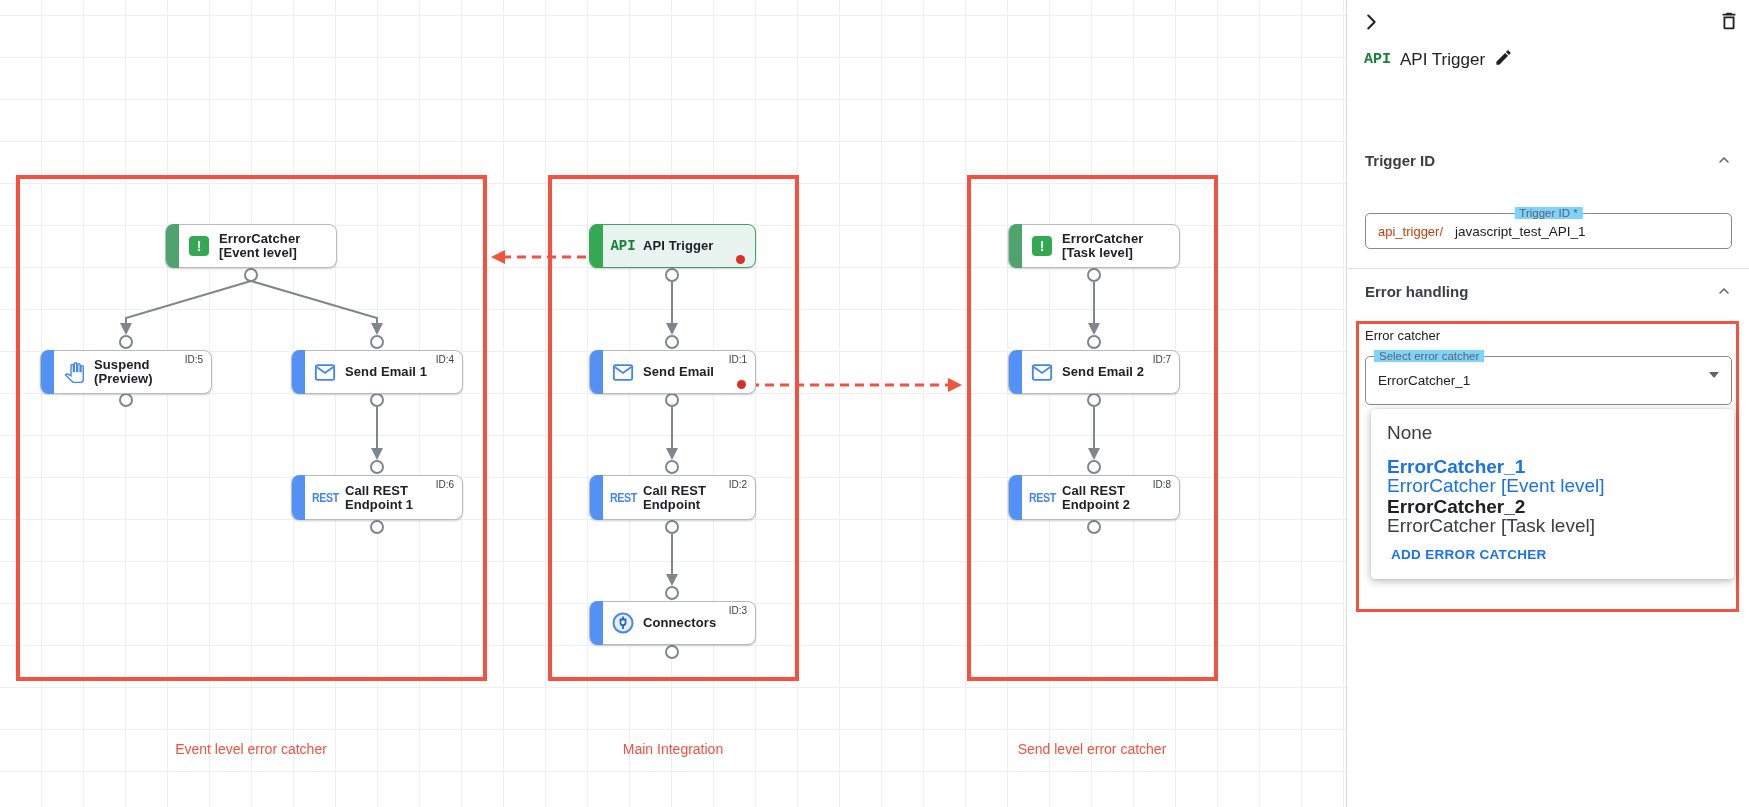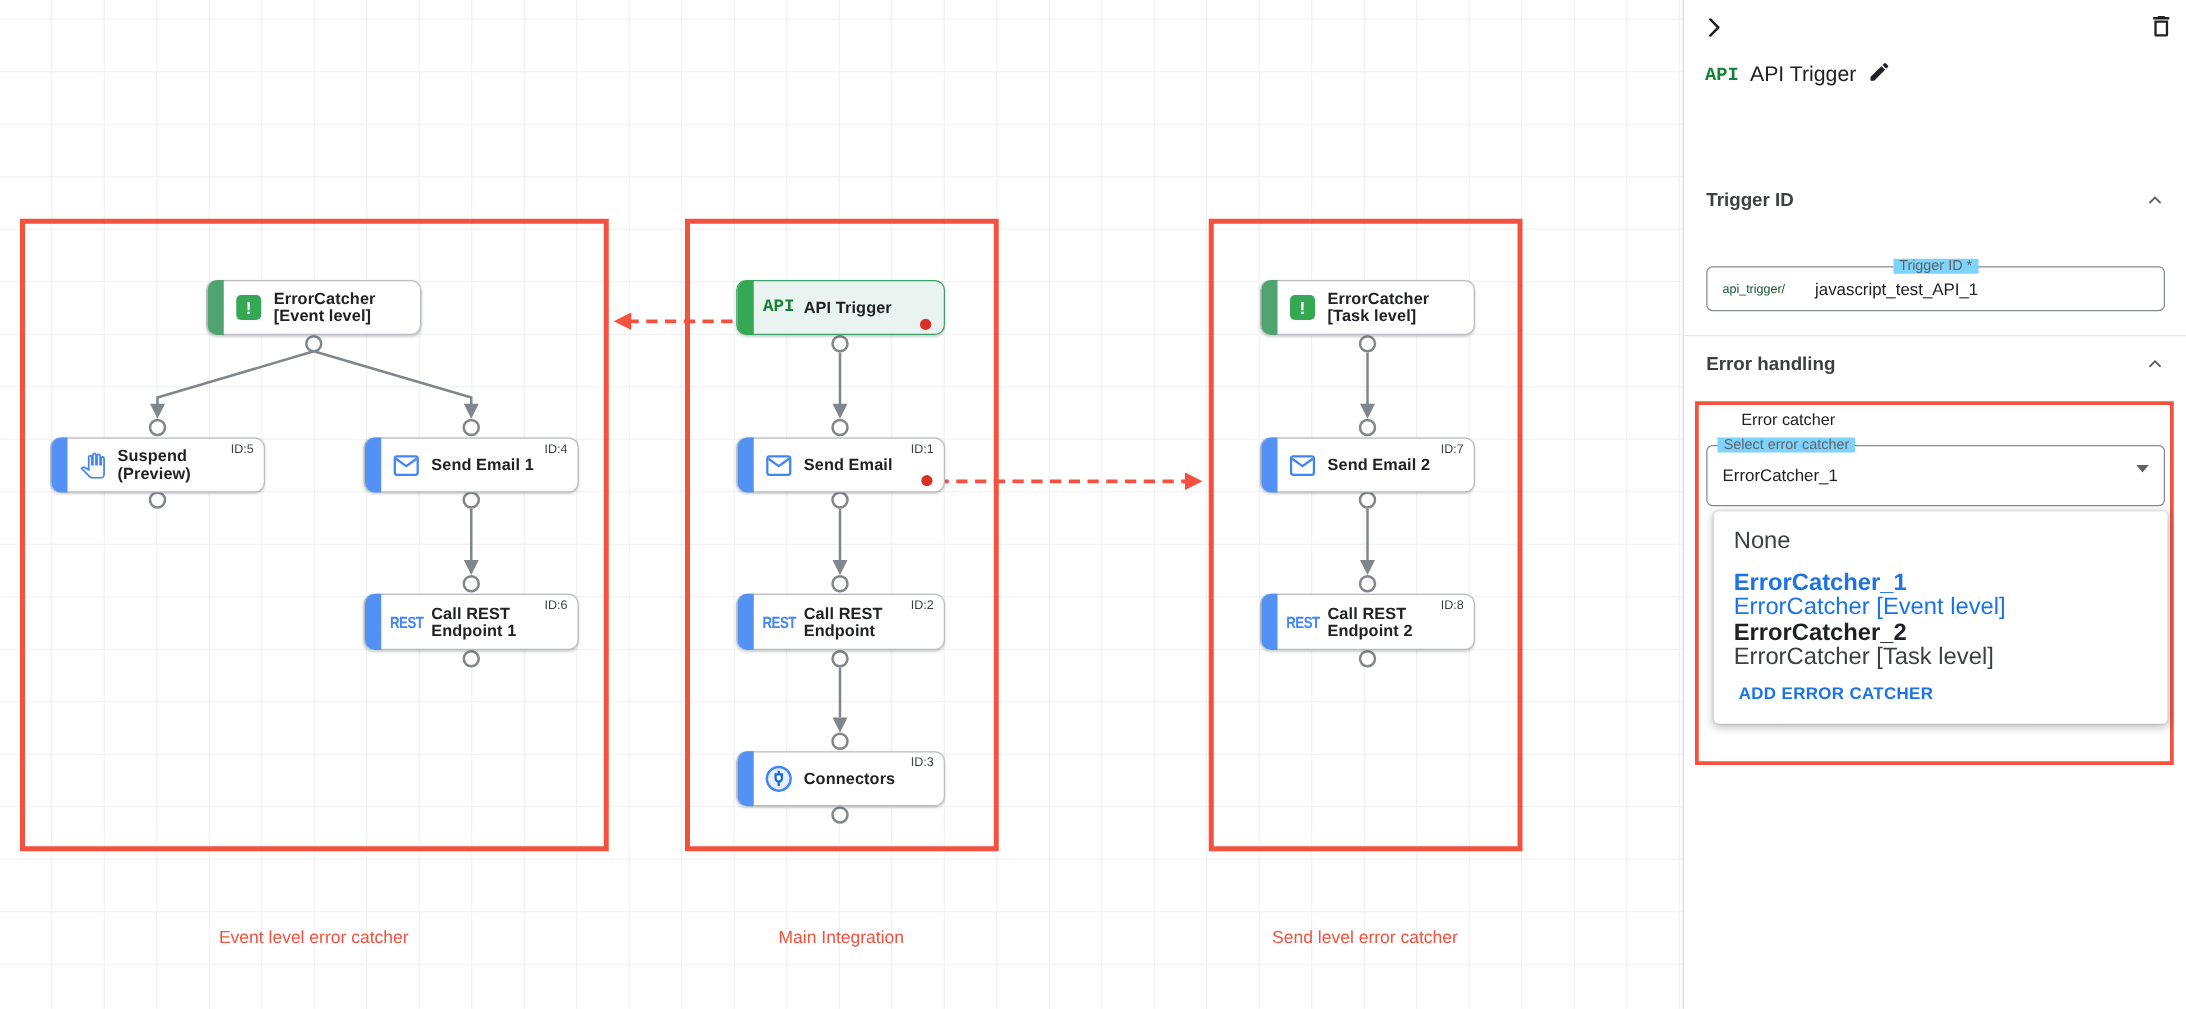--- a/index.html
+++ b/index.html
@@ -51,21 +51,21 @@
   .tab.inactive { color:#5f6368; width:112px; }
 
   .section-title { position:absolute; left:18px; font-size:15px; font-weight:bold; color:#3c4043; }
   .chevron-up { position:absolute; right:17px; }
 
   .outlined-field { position:absolute; left:18px; width:367px; height:36px; border:1px solid #868b90;
                     border-radius:5px; background:#fff; display:flex; align-items:center; padding:0 12px; }
   .field-label { position:absolute; top:-7px; background:#7dd3fc; padding:0 5px; font-size:11.5px; color:#5f6368; }
   .field-label.centered { left:50%; transform:translateX(-50%); white-space:nowrap; }
   .field-label.left { left:8px; white-space:nowrap; }
-  .prefix { color:#14532d; font-size:10px; margin-right:24px; }
+  .prefix { color:#c2410c; font-size:13px; margin-right:12px; }
   .value { color:#202124; font-size:13.5px; }
   .caret-down { width:0; height:0; border-left:5px solid transparent; border-right:5px solid transparent;
                 border-top:6px solid #5f6368; position:absolute; right:12px; top:15px; }
 
   .divider { position:absolute; left:0; width:403px; border-top:1px solid #e3e5e8; }
 
   .red-highlight { position:absolute; left:9px; top:321px; width:383px; height:291px; border:3px solid #f4513e; }
   .small-label { position:absolute; left:18px; font-size:13px; color:#202124; }
 
   .menu { position:absolute; left:24px; top:409px; width:363px; height:170px; background:#fff; border-radius:4px;
@@ -301,21 +301,21 @@
 
   <div class="section-title" style="top:283px;">Error handling</div>
   <span class="chevron-up" style="top:283px;">
     <svg width="16" height="16" viewBox="0 0 24 24">
         <path d="M6 15l6-6 6 6" fill="none" stroke="#5f6368" stroke-width="2.2" stroke-linecap="round"></path>
       </svg>
   </span>
 
   <div class="red-highlight"></div>
 
-  <div class="small-label" style="top:328px;margin-left:28px;">Error catcher</div>
+  <div class="small-label" style="top:328px;">Error catcher</div>
 
   <div class="outlined-field" style="top:356px; height:49px;">
     <span class="field-label left">Select error catcher</span>
     <span class="value">ErrorCatcher_1</span>
     <span class="caret-down"></span>
   </div>
 
   <div class="menu">
     <div class="menu-line" style="top:13px; color:#3c4043;">None</div>
     <div class="menu-line blue" style="top:47px; font-weight:bold;">ErrorCatcher_1</div>

